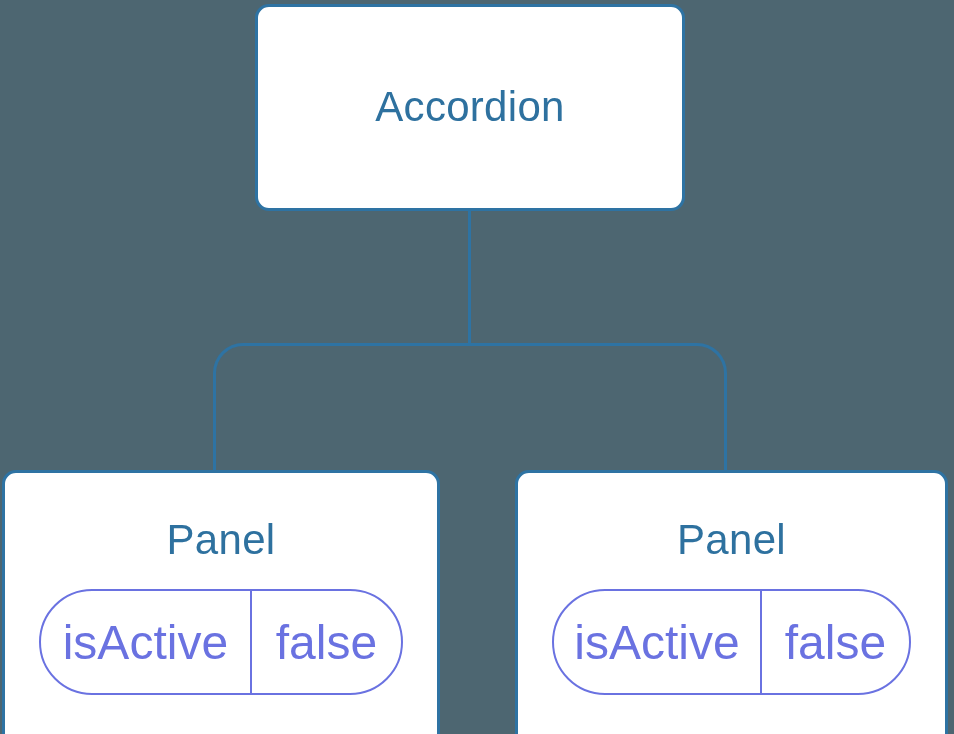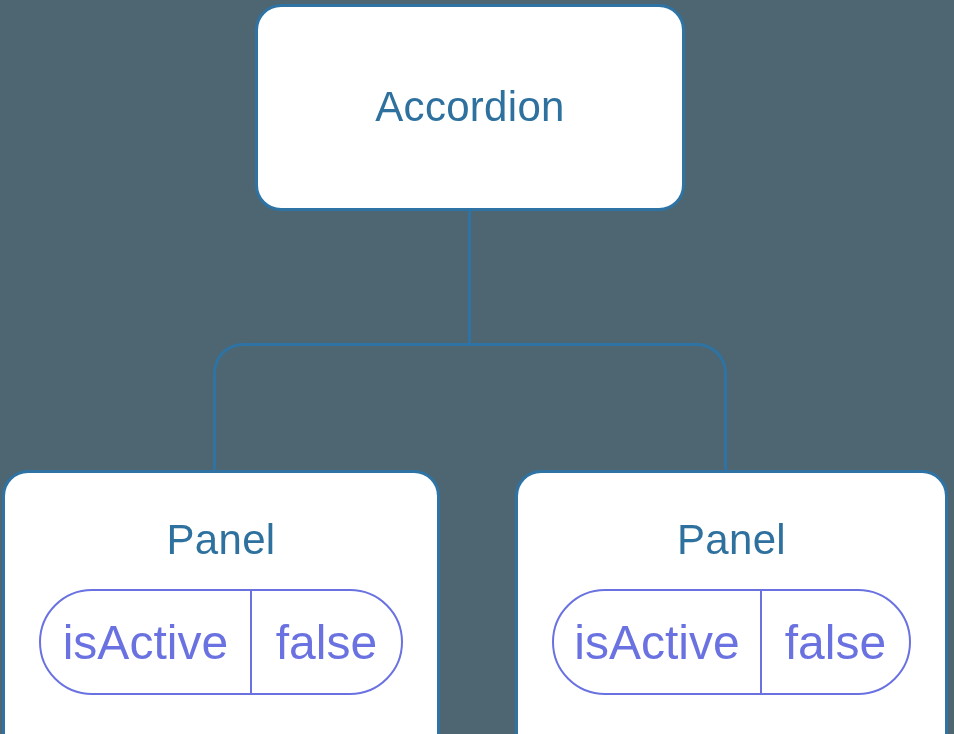--- a/index.html
+++ b/index.html
@@ -7,21 +7,21 @@
     position:relative;
     width:954px;height:734px;
     background:var(--background,#4D6671);
     font-family:"Liberation Sans",sans-serif;
     overflow:hidden;
   }
   .node{
     position:absolute;
     background:var(--node-fill,#FFFFFF);
     border:3px solid var(--node-border,#2E73A3);
-    border-radius:26px;
+    border-radius:14px;
     box-sizing:border-box;
   }
   .root-node{
     left:255px;top:4px;width:430px;height:207px;
     display:flex;align-items:center;justify-content:center;
   }
   .node-label{
     color:var(--node-label,#2E719F);
     font-size:42px;
     font-weight:500;

